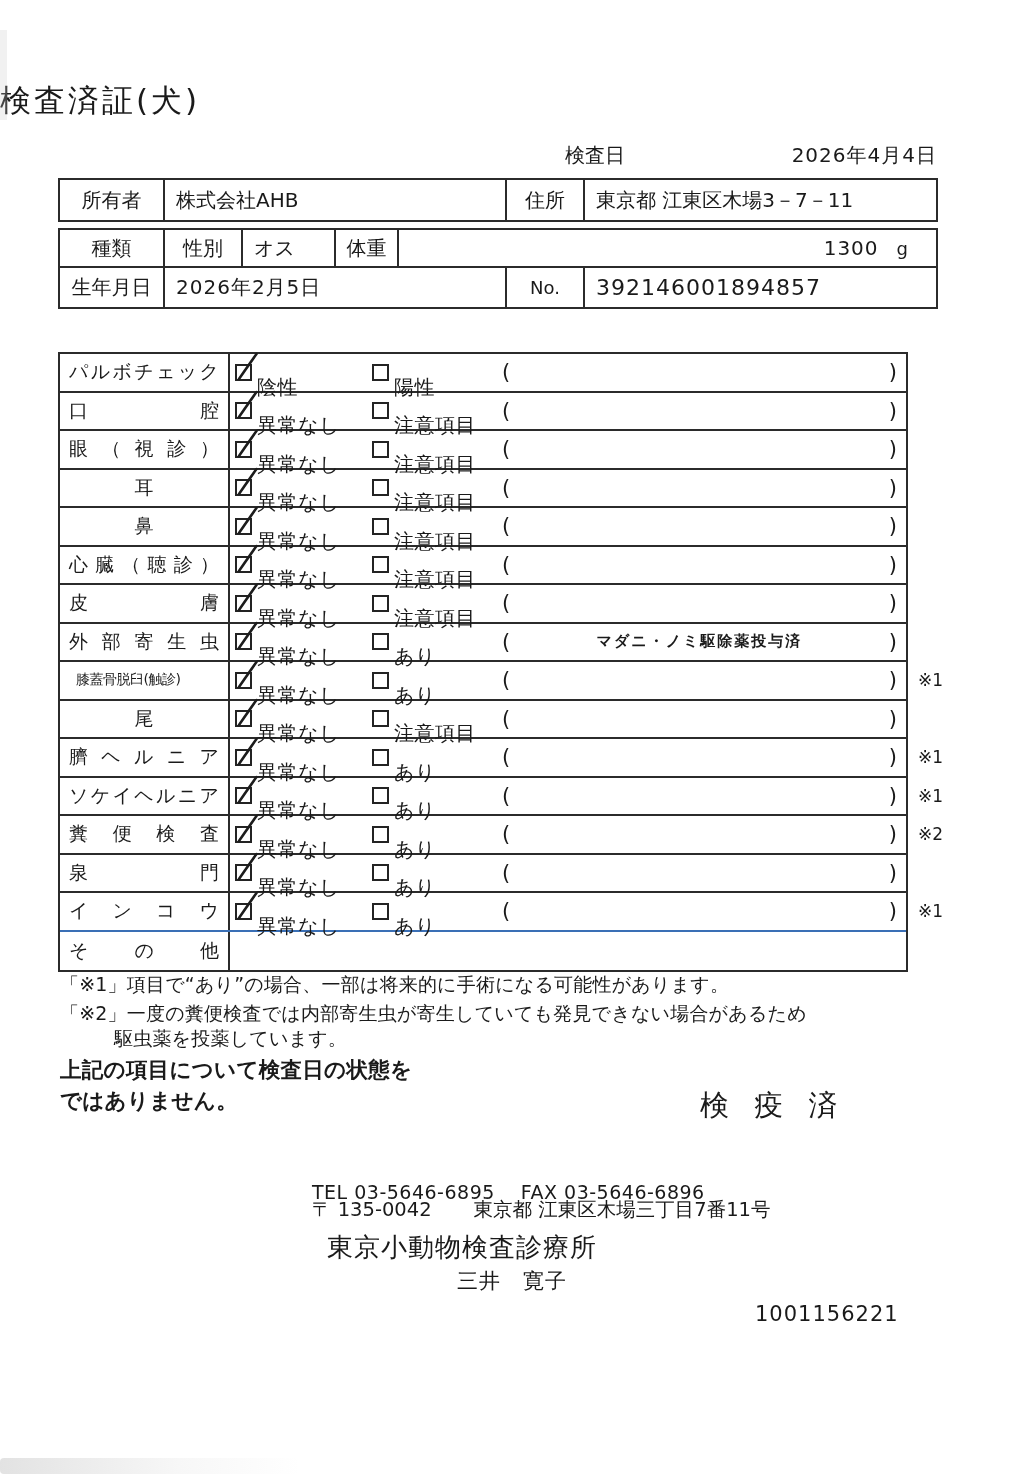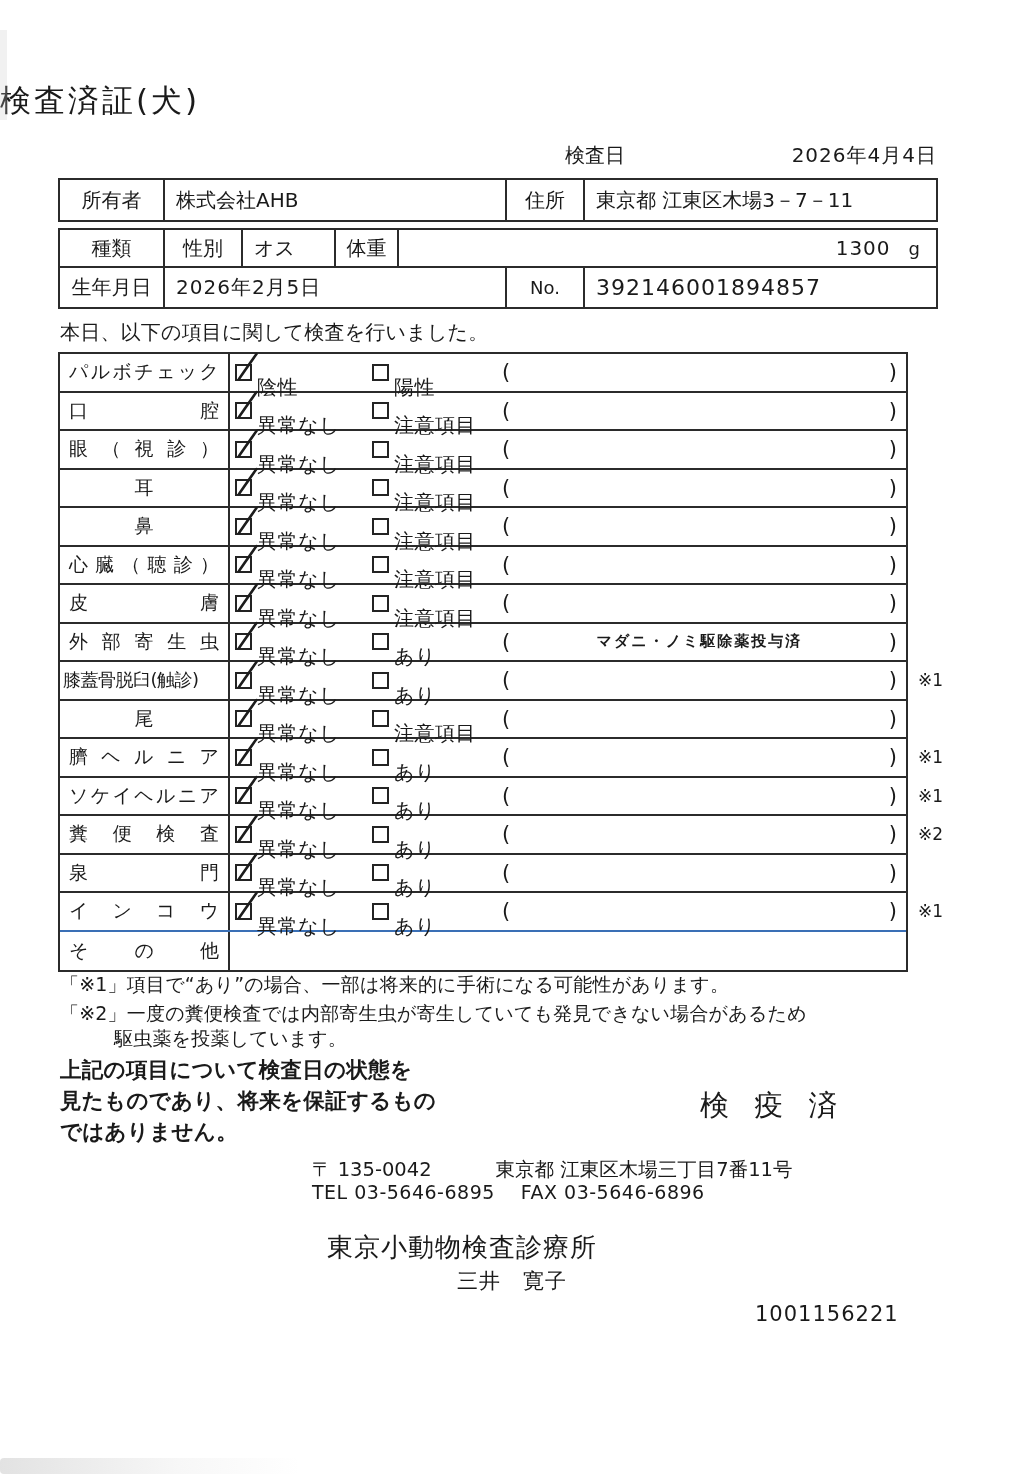--- a/index.html
+++ b/index.html
@@ -51,21 +51,21 @@
   }
   .hcell:last-child{border-right:none;}
   .hcell.lbl{justify-content:center;}
   .hcell.val{padding-left:11px;}
   .w-lbl1{width:105px;}
   .w-val1{width:342px;}
   .w-lbl2{width:78px;}
   .w-sex{width:93px;}
   .w-wlbl{width:63px;}
   .w-rest{flex:1;}
-  .weight-cell{justify-content:flex-end;padding-right:16px;gap:18px;}
+  .weight-cell{justify-content:flex-end;padding-right:28px;gap:18px;}
   .unit{font-size:18px;}
   .num{letter-spacing:1px;}
   .no-val{font-size:22px;}
   .condensed{display:inline-block;transform:scaleX(0.8);transform-origin:left center;}
 
   .intro{left:60px;top:319px;font-size:20px;letter-spacing:0.2px;}
 
   
   .exam-table{
     left:58px;top:352px;width:850px;
@@ -86,21 +86,21 @@
     width:170px;min-width:170px;
     box-sizing:border-box;
     border-right:2px solid #2b2b2b;
     display:flex;align-items:center;
     padding:0 9px;
     font-size:19px;
     white-space:nowrap;
   }
   .row-label.spread{justify-content:space-between;}
   .row-label.center{justify-content:center;}
-  .row-label.small{font-size:18px;padding:0 3px;letter-spacing:-0.5px;}
+  .row-label.small{font-size:14px;padding:0 16px;letter-spacing:-0.5px;}
   .row-options{
     flex:1;display:flex;align-items:center;
     padding-left:5px;
   }
   .opt{display:flex;align-items:center;}
   .opt1{width:137px;min-width:137px;}
   .opt2{width:130px;min-width:130px;}
   .opt-label{font-size:20px;letter-spacing:0.5px;margin-top:30px;}
   .checkbox{
     position:relative;
@@ -142,22 +142,22 @@
     left:60px;top:1054px;
     font-size:21.5px;font-weight:bold;
     line-height:31px;letter-spacing:0.3px;
   }
   .stamp{
     left:700px;top:1086px;
     font-size:29px;letter-spacing:8px;
     white-space:nowrap;
   }
   .postal{
-    left:312px;top:1156px;
-    display:flex;gap:64px;
+    left:312px;top:1196px;
+    display:flex;gap:42px;
     font-size:19.5px;
   }
   .telfax{
     left:312px;top:1181px;
     display:flex;gap:26px;
     font-size:19px;letter-spacing:0.5px;
   }
   .clinic-name{left:327px;top:1230px;font-size:26px;letter-spacing:1px;}
   .signer{left:457px;top:1267px;font-size:21px;letter-spacing:1px;}
   .doc-number{left:755px;top:1302px;font-size:21px;letter-spacing:1px;}
@@ -206,21 +206,20 @@
       </div>
     </div>
     <div class="trow">
       <div class="hcell lbl w-lbl1">生年月日</div>
       <div class="hcell val w-val1 num">2026年2月5日</div>
       <div class="hcell lbl w-lbl2" style="font-size:18px;">No.</div>
       <div class="hcell val w-rest num no-val">392146001894857</div>
     </div>
   </div>
 
-  <div class="abs intro">本日、以下の項目に関して検査を行いました。</div>
 
   <div class="abs exam-table" id="exam-table">
     <div class="exam-row">
       <div class="row-label spread">
           <span>パ</span>
           <span>ル</span>
           <span>ボ</span>
           <span>チ</span>
           <span>ェ</span>
           <span>ッ</span>
@@ -694,21 +693,20 @@
       <span class="remark"></span>
     </div>
   </div>
 
   <div class="abs fn fn1">「※1」項目で“あり”の場合、一部は将来的に手術になる可能性があります。</div>
   <div class="abs fn fn2">「※2」一度の糞便検査では内部寄生虫が寄生していても発見できない場合があるため</div>
   <div class="abs fn fn2b">駆虫薬を投薬しています。</div>
 
   <div class="abs disclaimer">
     <div>上記の項目について検査日の状態を</div>
-    <div>見たものであり、将来を保証するもの</div>
     <div>ではありません。</div>
   </div>
 
   <div class="abs stamp">検 疫 済</div>
 
   <div class="abs postal">
     <span>〒 135-0042</span>
     <span>東京都 江東区木場三丁目7番11号</span>
   </div>
 

